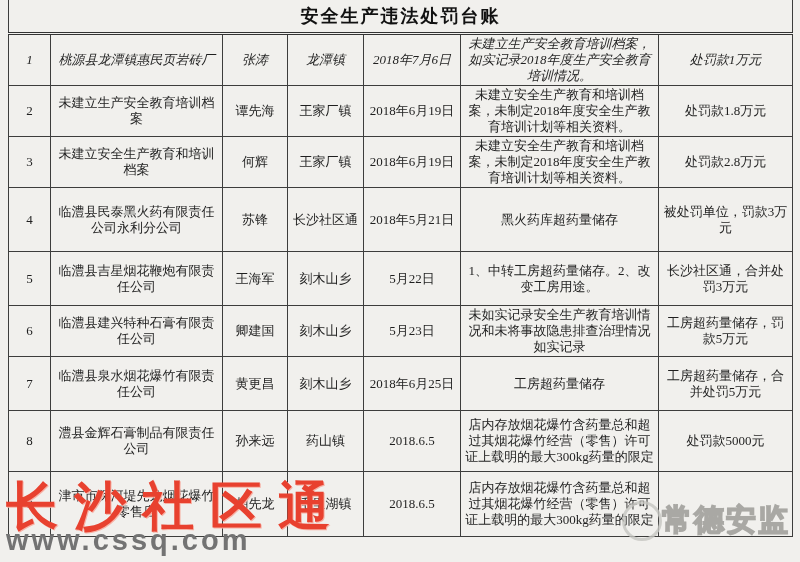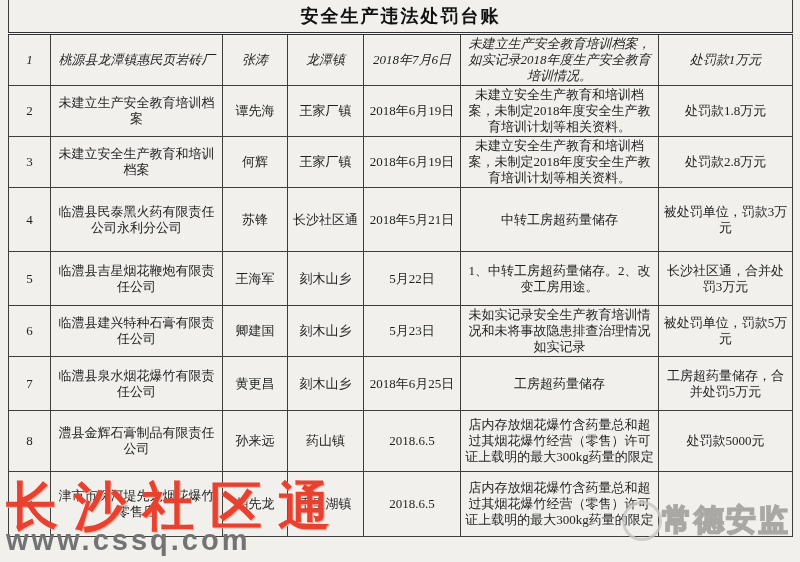--- a/index.html
+++ b/index.html
@@ -136,40 +136,40 @@
           <td>2018年6月19日</td>
           <td>未建立安全生产教育和培训档案，未制定2018年度安全生产教育培训计划等相关资料。</td>
           <td>处罚款2.8万元</td>
         </tr>
         <tr>
           <td>4</td>
           <td>临澧县民泰黑火药有限责任公司永利分公司</td>
           <td>苏锋</td>
           <td>长沙社区通</td>
           <td>2018年5月21日</td>
-          <td>中转工房超药量储存</td>
+          <td>黑火药库超药量储存</td>
           <td>被处罚单位，罚款3万元</td>
         </tr>
         <tr>
           <td>5</td>
           <td>临澧县吉星烟花鞭炮有限责任公司</td>
           <td>王海军</td>
           <td>刻木山乡</td>
           <td>5月22日</td>
           <td>1、中转工房超药量储存。2、改变工房用途。</td>
           <td>长沙社区通，合并处罚3万元</td>
         </tr>
         <tr>
           <td>6</td>
           <td>临澧县建兴特种石膏有限责任公司</td>
           <td>卿建国</td>
           <td>刻木山乡</td>
           <td>5月23日</td>
           <td>未如实记录安全生产教育培训情况和未将事故隐患排查治理情况如实记录</td>
-          <td>被处罚单位，罚款5万元</td>
+          <td>工房超药量储存，罚款5万元</td>
         </tr>
         <tr>
           <td>7</td>
           <td>临澧县泉水烟花爆竹有限责任公司</td>
           <td>黄更昌</td>
           <td>刻木山乡</td>
           <td>2018年6月25日</td>
           <td>工房超药量储存</td>
           <td>工房超药量储存，合并处罚5万元</td>
         </tr>

